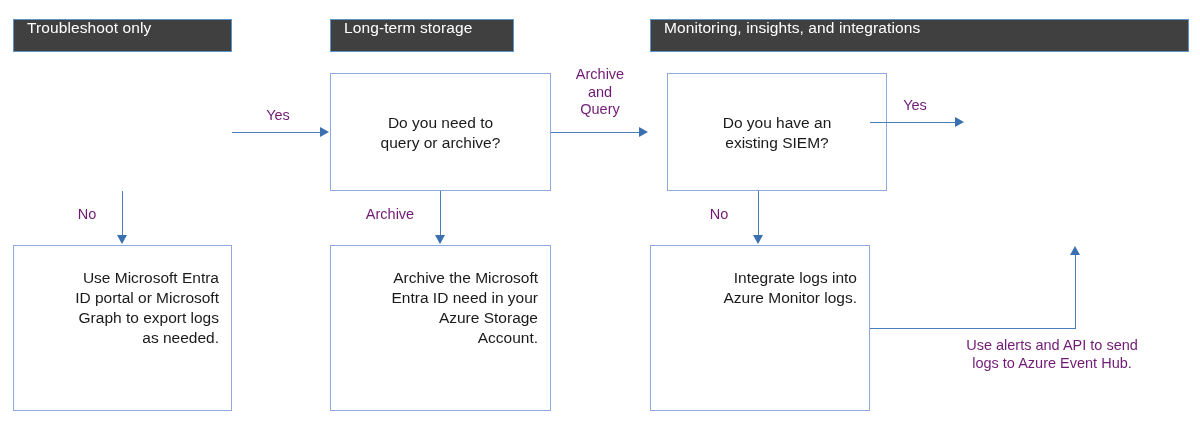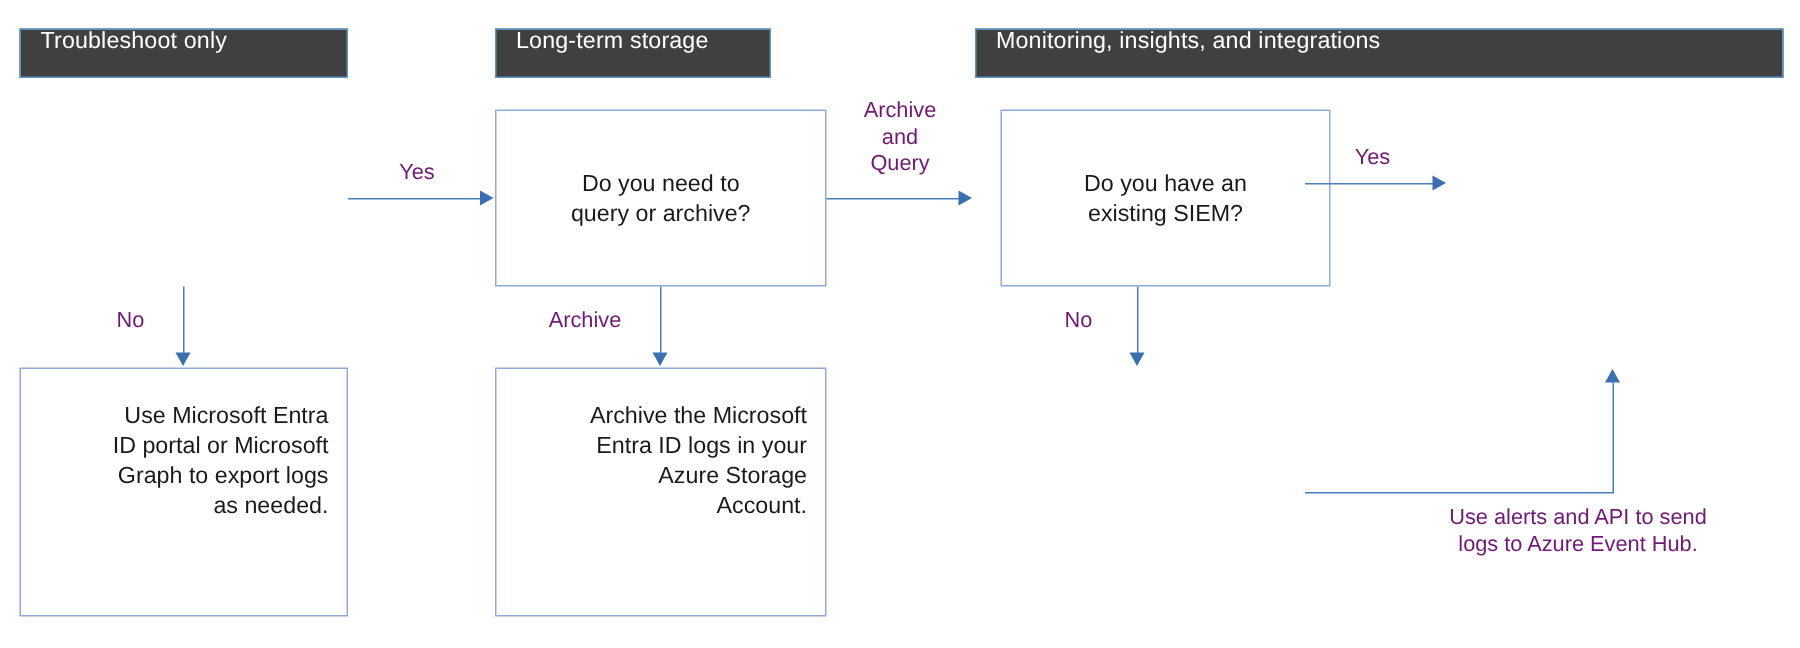--- a/index.html
+++ b/index.html
@@ -158,25 +158,29 @@
 
   <div class="node" style="left:13px; top:245px; width:219px; height:166px;">
     <div class="node-text left" style="top:22px;">Use Microsoft Entra
 ID portal or Microsoft
 Graph to export logs
 as needed.</div>
   </div>
 
   <div class="node" style="left:330px; top:245px; width:221px; height:166px;">
     <div class="node-text left" style="top:22px;">Archive the Microsoft
-Entra ID logs in your
+Entra ID need in your
 Azure Storage
 Account.</div>
   </div>
 
+  <div class="node" style="left:650px; top:245px; width:220px; height:166px;">
+    <div class="node-text left" style="top:22px;">Integrate logs into
+Azure Monitor logs.</div>
+  </div>
 
   <div class="conn h" style="left:232px; top:132px; width:90px;"></div>
   <div class="arrow right" style="left:320px; top:126.5px;"></div>
   <div class="edge-label" style="left:240px; top:107px; width:76px;">Yes</div>
 
   <div class="conn v" style="left:122px; top:191px; height:46px;"></div>
   <div class="arrow down" style="left:116.5px; top:235px;"></div>
   <div class="edge-label" style="left:60px; top:206px; width:54px;">No</div>
 
   <div class="conn h" style="left:551px; top:132px; width:90px;"></div>

